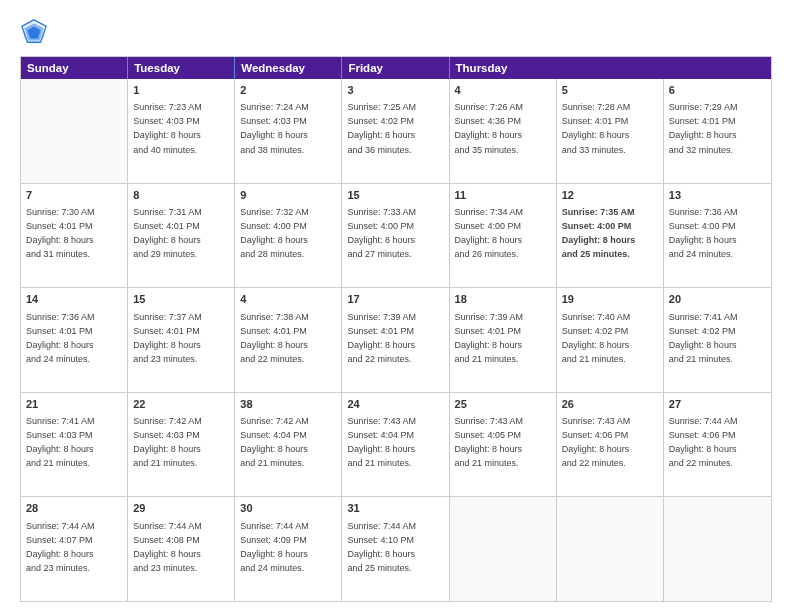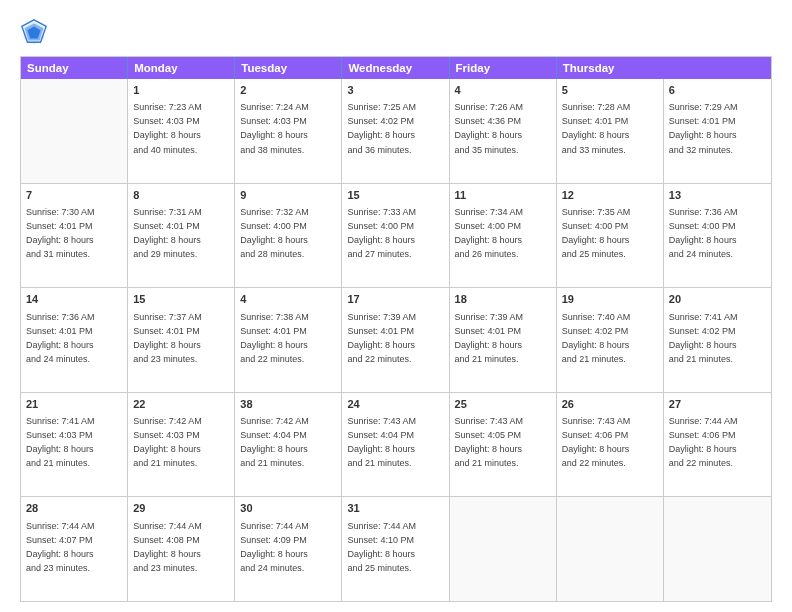--- a/index.html
+++ b/index.html
@@ -55,21 +55,21 @@
     }
     .calendar {
       flex: 1;
       display: flex;
       flex-direction: column;
       border: 1px solid #ccc;
     }
     .cal-header {
       display: grid;
       grid-template-columns: repeat(7, 1fr);
-      background: #8b5cf6;
+      background: #4c1d95;
     }
     .cal-header-cell {
       color: #fff;
       font-size: 11.5px;
       font-weight: bold;
       padding: 5px 6px;
       text-align: left;
       border-right: 1px solid #5a8ad5;
     }
     .cal-header-cell:last-child { border-right: none; }
@@ -128,21 +128,20 @@
     </div>
     <div class="title-block">
       <div class="month-title"></div>
       <div class="location-title"></div>
     </div>
   </div>
 
   <div class="calendar">
     <div class="cal-header">
     <div class="cal-header-cell">Sunday</div>
-        <div class="cal-header-cell">Monday</div>
         <div class="cal-header-cell">Tuesday</div>
         <div class="cal-header-cell">Wednesday</div>
         <div class="cal-header-cell">Friday</div>
         <div class="cal-header-cell">Thursday</div>
       </div>
     <div class="cal-body">
     <div class="cal-row">
           <div class="cal-cell empty"></div>
           <div class="cal-cell"><span class="day-num">1</span><span class="cell-text" style="white-space: pre-line;">Sunrise: 7:23 AM
 Sunset: 4:03 PM
@@ -183,21 +182,21 @@
 Daylight: 8 hours
 and 28 minutes.</span></div>
           <div class="cal-cell"><span class="day-num">15</span><span class="cell-text" style="white-space: pre-line;">Sunrise: 7:33 AM
 Sunset: 4:00 PM
 Daylight: 8 hours
 and 27 minutes.</span></div>
           <div class="cal-cell"><span class="day-num">11</span><span class="cell-text" style="white-space: pre-line;">Sunrise: 7:34 AM
 Sunset: 4:00 PM
 Daylight: 8 hours
 and 26 minutes.</span></div>
-          <div class="cal-cell"><span class="day-num">12</span><span class="cell-text" style="white-space: pre-line;">Sunrise: 7:35 AM
+          <div class="cal-cell"><span class="day-num">12</span><span class="cell-text" style="white-space: pre-line; font-weight: bold;">Sunrise: 7:35 AM
 Sunset: 4:00 PM
 Daylight: 8 hours
 and 25 minutes.</span></div>
           <div class="cal-cell"><span class="day-num">13</span><span class="cell-text" style="white-space: pre-line;">Sunrise: 7:36 AM
 Sunset: 4:00 PM
 Daylight: 8 hours
 and 24 minutes.</span></div>
         </div>
         <div class="cal-row">
           <div class="cal-cell"><span class="day-num">14</span><span class="cell-text" style="white-space: pre-line;">Sunrise: 7:36 AM

